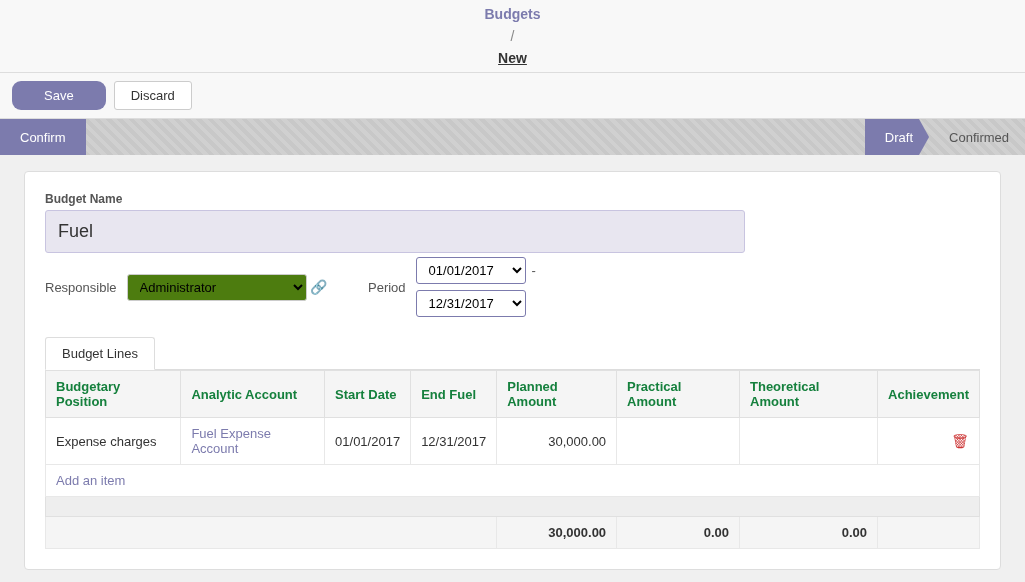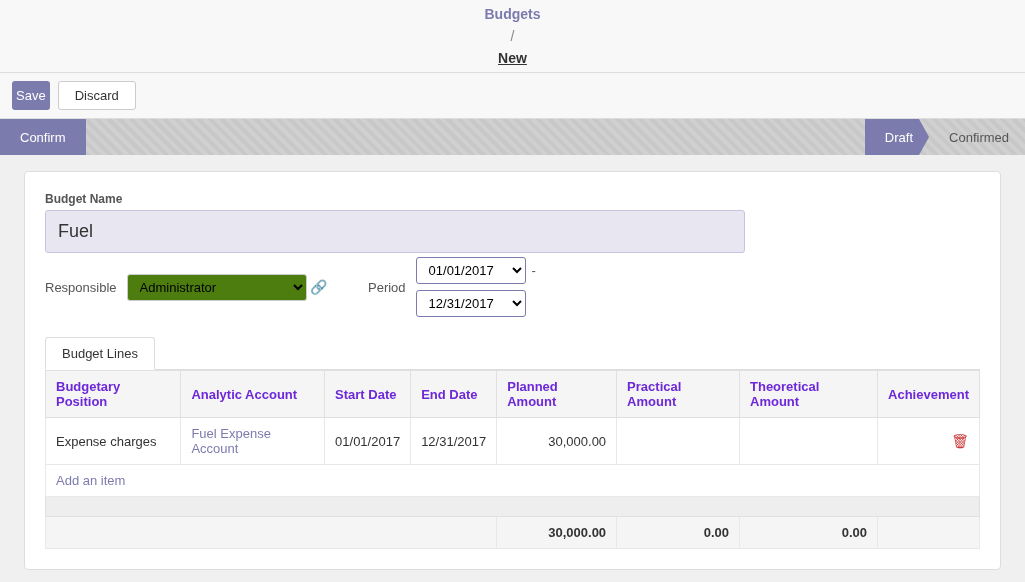--- a/index.html
+++ b/index.html
@@ -29,22 +29,22 @@
       background: #f8f8f8;
       border-bottom: 1px solid #ddd;
       padding: 8px 12px;
       display: flex;
       gap: 8px;
     }
     .btn-save {
       background: #7c7bad;
       color: white;
       border: none;
-      padding: 6px 4px;
-      border-radius: 3px;
+      padding: 6px 32px;
+      border-radius: 9px;
       cursor: pointer;
       font-size: 13px;
     }
     .btn-discard {
       background: white;
       color: #333;
       border: 1px solid #ccc;
       padding: 6px 16px;
       border-radius: 3px;
       cursor: pointer;
@@ -206,21 +206,21 @@
       width: 100%;
       border-collapse: collapse;
       font-size: 13px;
     }
     .budget-table th {
       background: #f5f5f5;
       border: 1px solid #e0e0e0;
       padding: 8px 10px;
       text-align: left;
       font-weight: bold;
-      color: #6d28d9;
+      color: #15803d;
     }
     .budget-table td {
       border: 1px solid #e8e8e8;
       padding: 8px 10px;
       color: #333;
     }
     .analytic-link {
       color: #7c7bad;
       cursor: pointer;
       text-decoration: none;
@@ -308,21 +308,21 @@
       </div>
     </div>
 
     
     <table class="budget-table">
       <thead>
         <tr>
           <th>Budgetary Position</th>
           <th>Analytic Account</th>
           <th>Start Date</th>
-          <th>End Date</th>
+          <th>End Fuel</th>
           <th>Planned Amount</th>
           <th>Practical Amount</th>
           <th>Theoretical Amount</th>
           <th>Achievement</th>
         </tr>
       </thead>
       <tbody>
         <tr>
           <td>Expense charges</td>
           <td>

